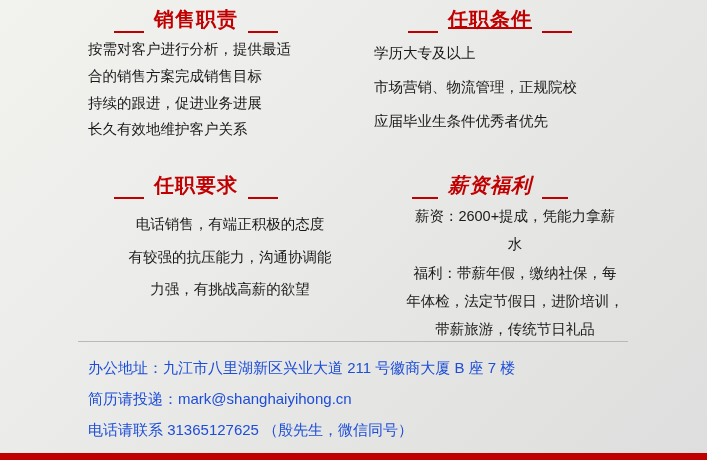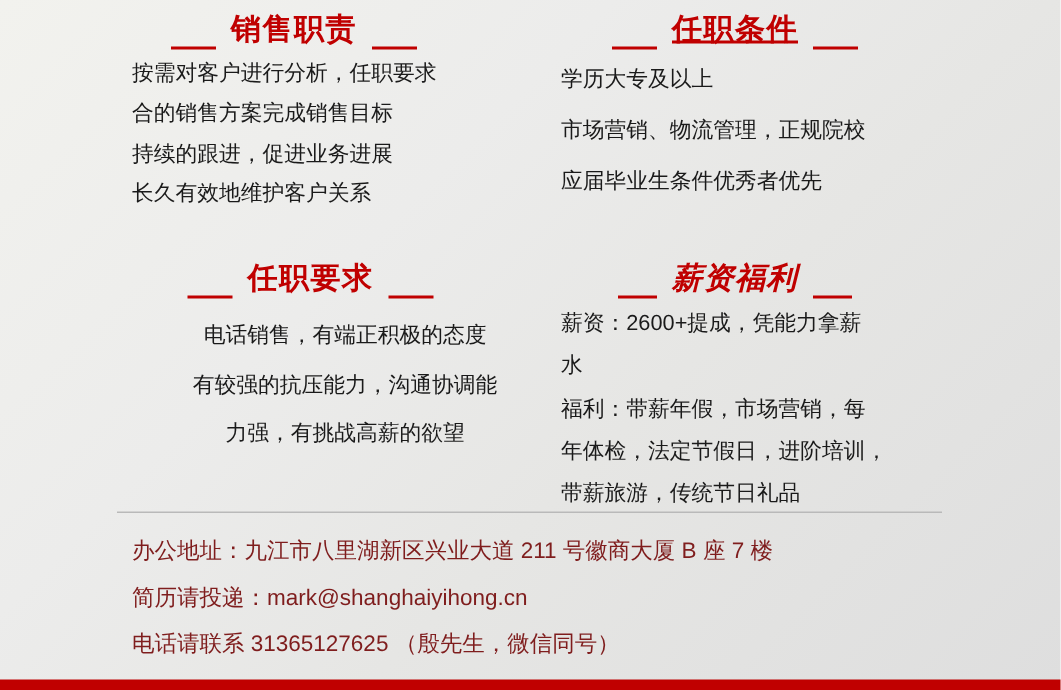--- a/index.html
+++ b/index.html
@@ -53,49 +53,49 @@
   .body-text {
     color: #1a1a1a;
     font-size: 14.5px;
     line-height: 1.85;
   }
   .body-text .line { white-space: nowrap; }
 
   .blk-sales-title { position: absolute; left: 36px; top: 6px; }
   .blk-sales-body  { position: absolute; left: 10px; top: 36px; width: 280px; }
 
-  .blk-req-title { position: absolute; left: 47px; top: 172px; }
+  .blk-req-title { position: absolute; left: 36px; top: 172px; }
   .blk-req-body  { position: absolute; left: 16px; top: 208px; width: 272px; line-height: 2.25; text-align: center; }
 
   .blk-cond-title { position: absolute; left: 40px; top: 6px; text-decoration: underline; }
   .blk-cond-body  { position: absolute; left: 6px; top: 36px; width: 290px; line-height: 2.35; }
 
   .blk-pay-title { position: absolute; left: 44px; top: 172px; font-style: italic; }
-  .blk-pay-body  { position: absolute; left: 6px; top: 202px; width: 282px; line-height: 1.95; }
+  .blk-pay-body  { position: absolute; left: 6px; top: 202px; width: 282px; line-height: 1.95; text-align: center; }
 
   .footer {
     position: absolute;
     left: 0;
     top: 341px;
     width: 707px;
     height: 119px;
   }
   .footer .divider {
     position: absolute;
     left: 78px;
     top: 0;
     width: 550px;
     height: 1px;
     background: #b9b9b9;
   }
   .footer-lines {
     position: absolute;
     left: 88px;
     top: 12px;
-    color: #7f1d1d;
+    color: #1d4ed8;
     font-size: 15px;
     line-height: 2.05;
   }
   .footer-lines .line { white-space: nowrap; }
 
   .bottom-bar {
     position: absolute;
     left: 0;
     bottom: 0;
     width: 707px;
@@ -111,21 +111,21 @@
   <div class="grid">
 
     <div class="col-left">
 
       <div class="section-title blk-sales-title">
         <span class="rule"></span>
         <span class="title-text">销售职责</span>
         <span class="rule"></span>
       </div>
       <div class="body-text blk-sales-body">
-        <div class="line">按需对客户进行分析，任职要求</div>
+        <div class="line">按需对客户进行分析，提供最适</div>
         <div class="line">合的销售方案完成销售目标</div>
         <div class="line">持续的跟进，促进业务进展</div>
         <div class="line">长久有效地维护客户关系</div>
       </div>
 
       <div class="section-title blk-req-title">
         <span class="rule"></span>
         <span class="title-text">任职要求</span>
         <span class="rule"></span>
       </div>
@@ -151,21 +151,21 @@
       </div>
 
       <div class="section-title blk-pay-title">
         <span class="rule short"></span>
         <span class="title-text">薪资福利</span>
         <span class="rule short"></span>
       </div>
       <div class="body-text blk-pay-body">
         <div class="line">薪资：2600+提成，凭能力拿薪</div>
         <div class="line">水</div>
-        <div class="line">福利：带薪年假，市场营销，每</div>
+        <div class="line">福利：带薪年假，缴纳社保，每</div>
         <div class="line">年体检，法定节假日，进阶培训，</div>
         <div class="line">带薪旅游，传统节日礼品</div>
       </div>
 
     </div>
 
   </div>
 
   <div class="footer">
     <div class="divider"></div>

